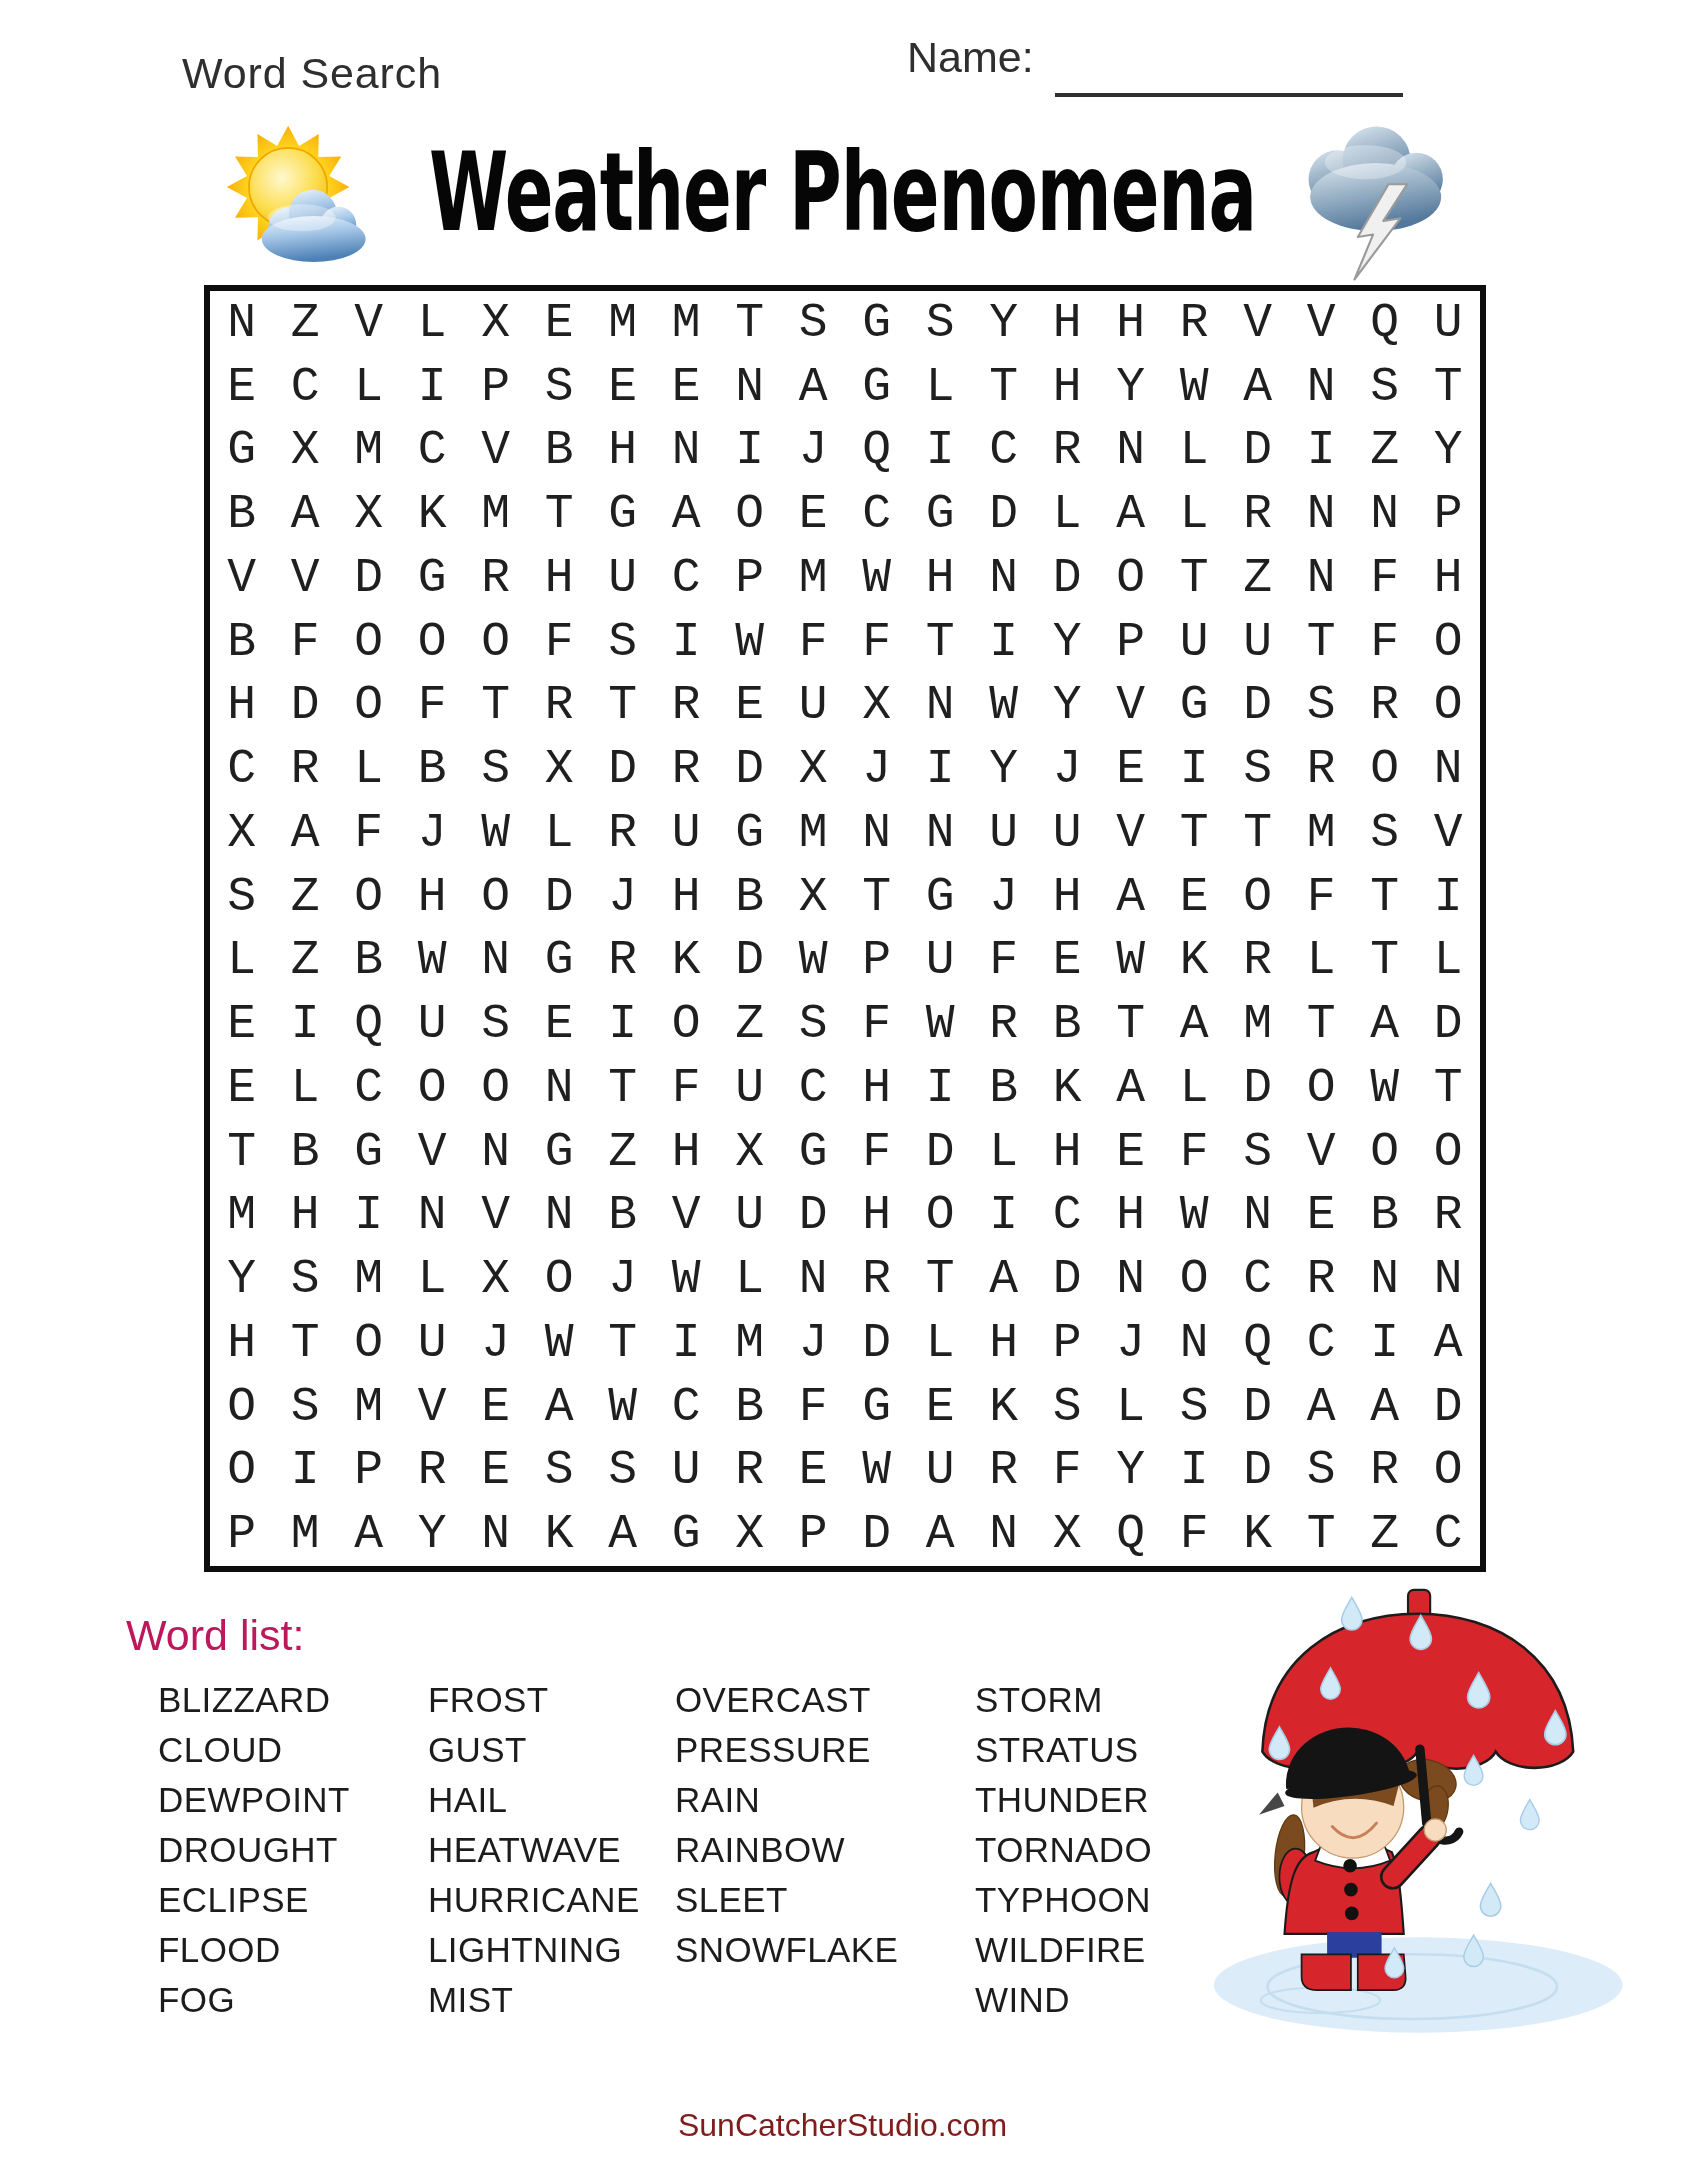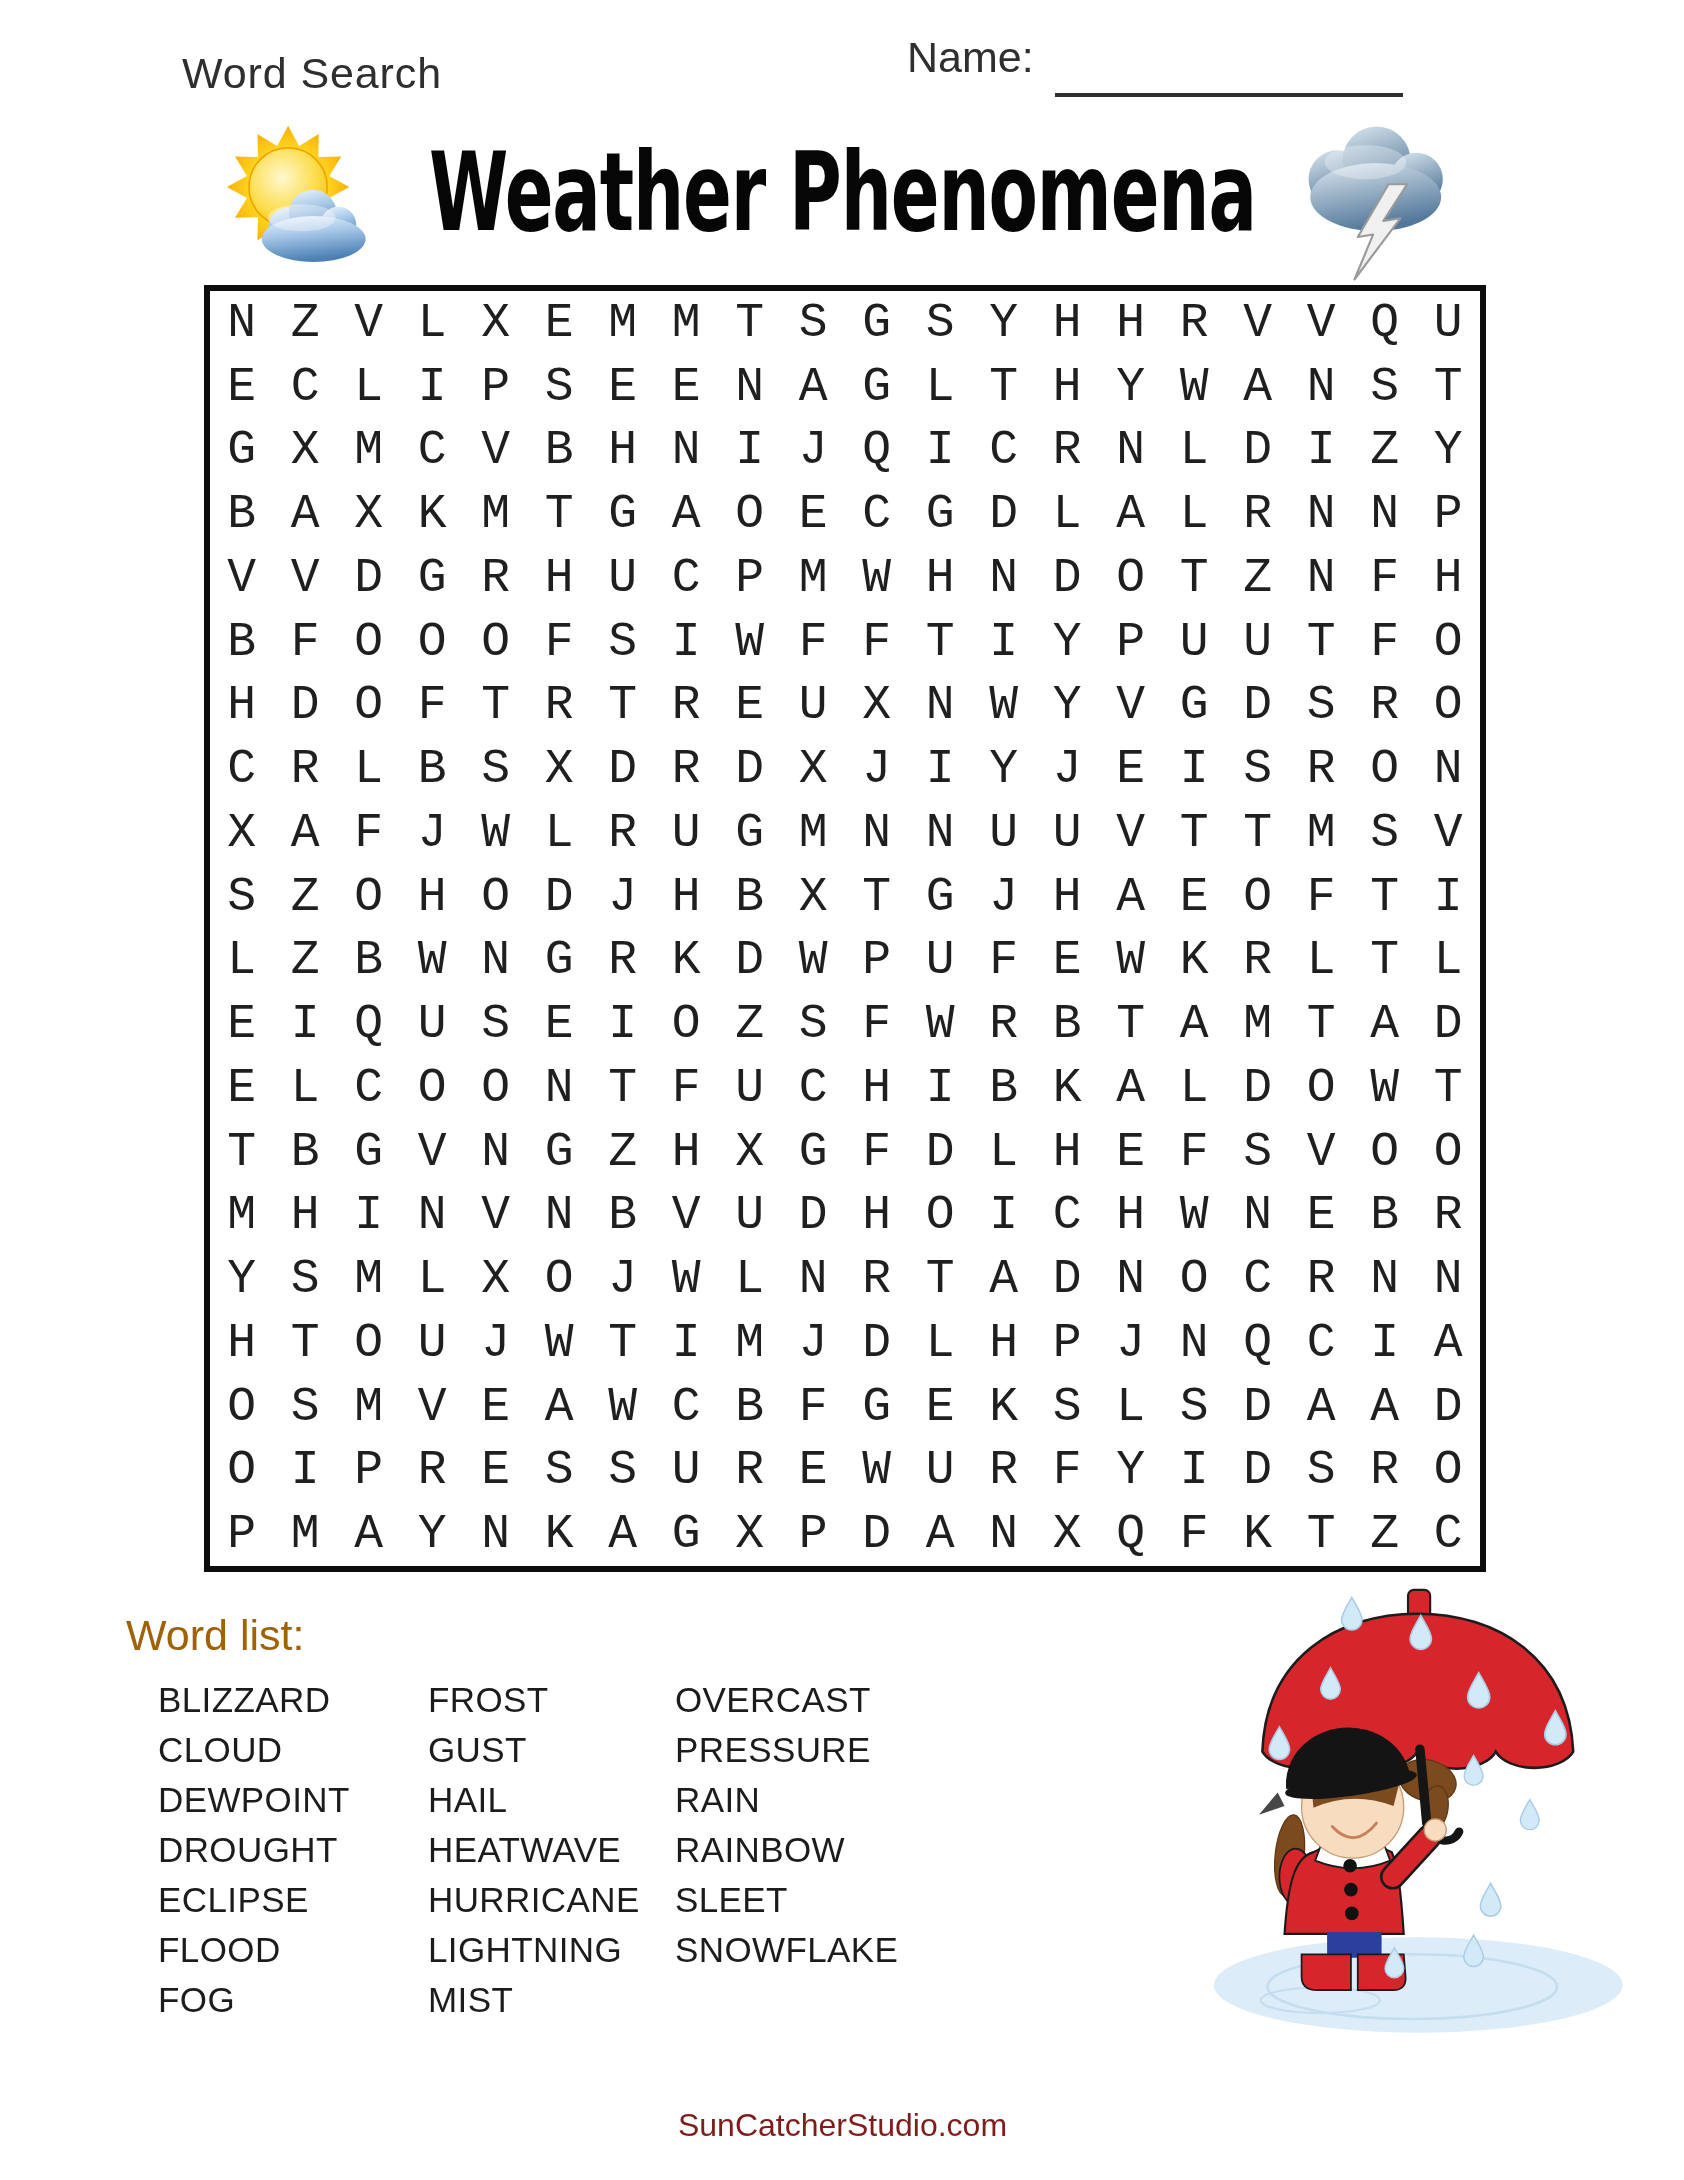--- a/index.html
+++ b/index.html
@@ -46,21 +46,21 @@
     background: #fff;
   }
   .cell {
     display: flex; align-items: center; justify-content: center;
     font: 400 48px/1 "Liberation Mono", monospace;
     color: #1f1f1f;
   }
   .wl-label {
     position: absolute; left: 126px; top: 1610px;
     font: 400 43px/1.2 "Liberation Sans", sans-serif;
-    color: #a16207;
+    color: #be185d;
   }
   .wl-cols { position: absolute; left: 158px; top: 1675px; display: flex; }
   .wl-col  { display: flex; flex-direction: column; }
   .wl-col:nth-child(1) { width: 270px; }
   .wl-col:nth-child(2) { width: 247px; }
   .wl-col:nth-child(3) { width: 300px; }
   .wl-item {
     font: 400 35px/50px "Liberation Sans", sans-serif;
     color: #1c1c1c; letter-spacing: 0.4px;
   }
@@ -552,20 +552,29 @@
       <div class="wl-item">MIST</div>
     </div>
     <div class="wl-col">
       <div class="wl-item">OVERCAST</div>
       <div class="wl-item">PRESSURE</div>
       <div class="wl-item">RAIN</div>
       <div class="wl-item">RAINBOW</div>
       <div class="wl-item">SLEET</div>
       <div class="wl-item">SNOWFLAKE</div>
     </div>
+    <div class="wl-col">
+      <div class="wl-item">STORM</div>
+      <div class="wl-item">STRATUS</div>
+      <div class="wl-item">THUNDER</div>
+      <div class="wl-item">TORNADO</div>
+      <div class="wl-item">TYPHOON</div>
+      <div class="wl-item">WILDFIRE</div>
+      <div class="wl-item">WIND</div>
+    </div>
   </div>
 
 <svg class="girl" width="494" height="528" viewBox="0 0 580 620">
   <defs>
     <path id="drop" d="M0,-16 C5,-7 10,0 10,6 A10,10 0 1,1 -10,6 C-10,0 -5,-7 0,-16 Z"></path>
   </defs>
 
   <g>
     <ellipse cx="275" cy="472" rx="240" ry="56" fill="#dcedf9"></ellipse>
     <ellipse cx="268" cy="474" rx="170" ry="38" fill="none" stroke="#c4ddef" stroke-width="3"></ellipse>

